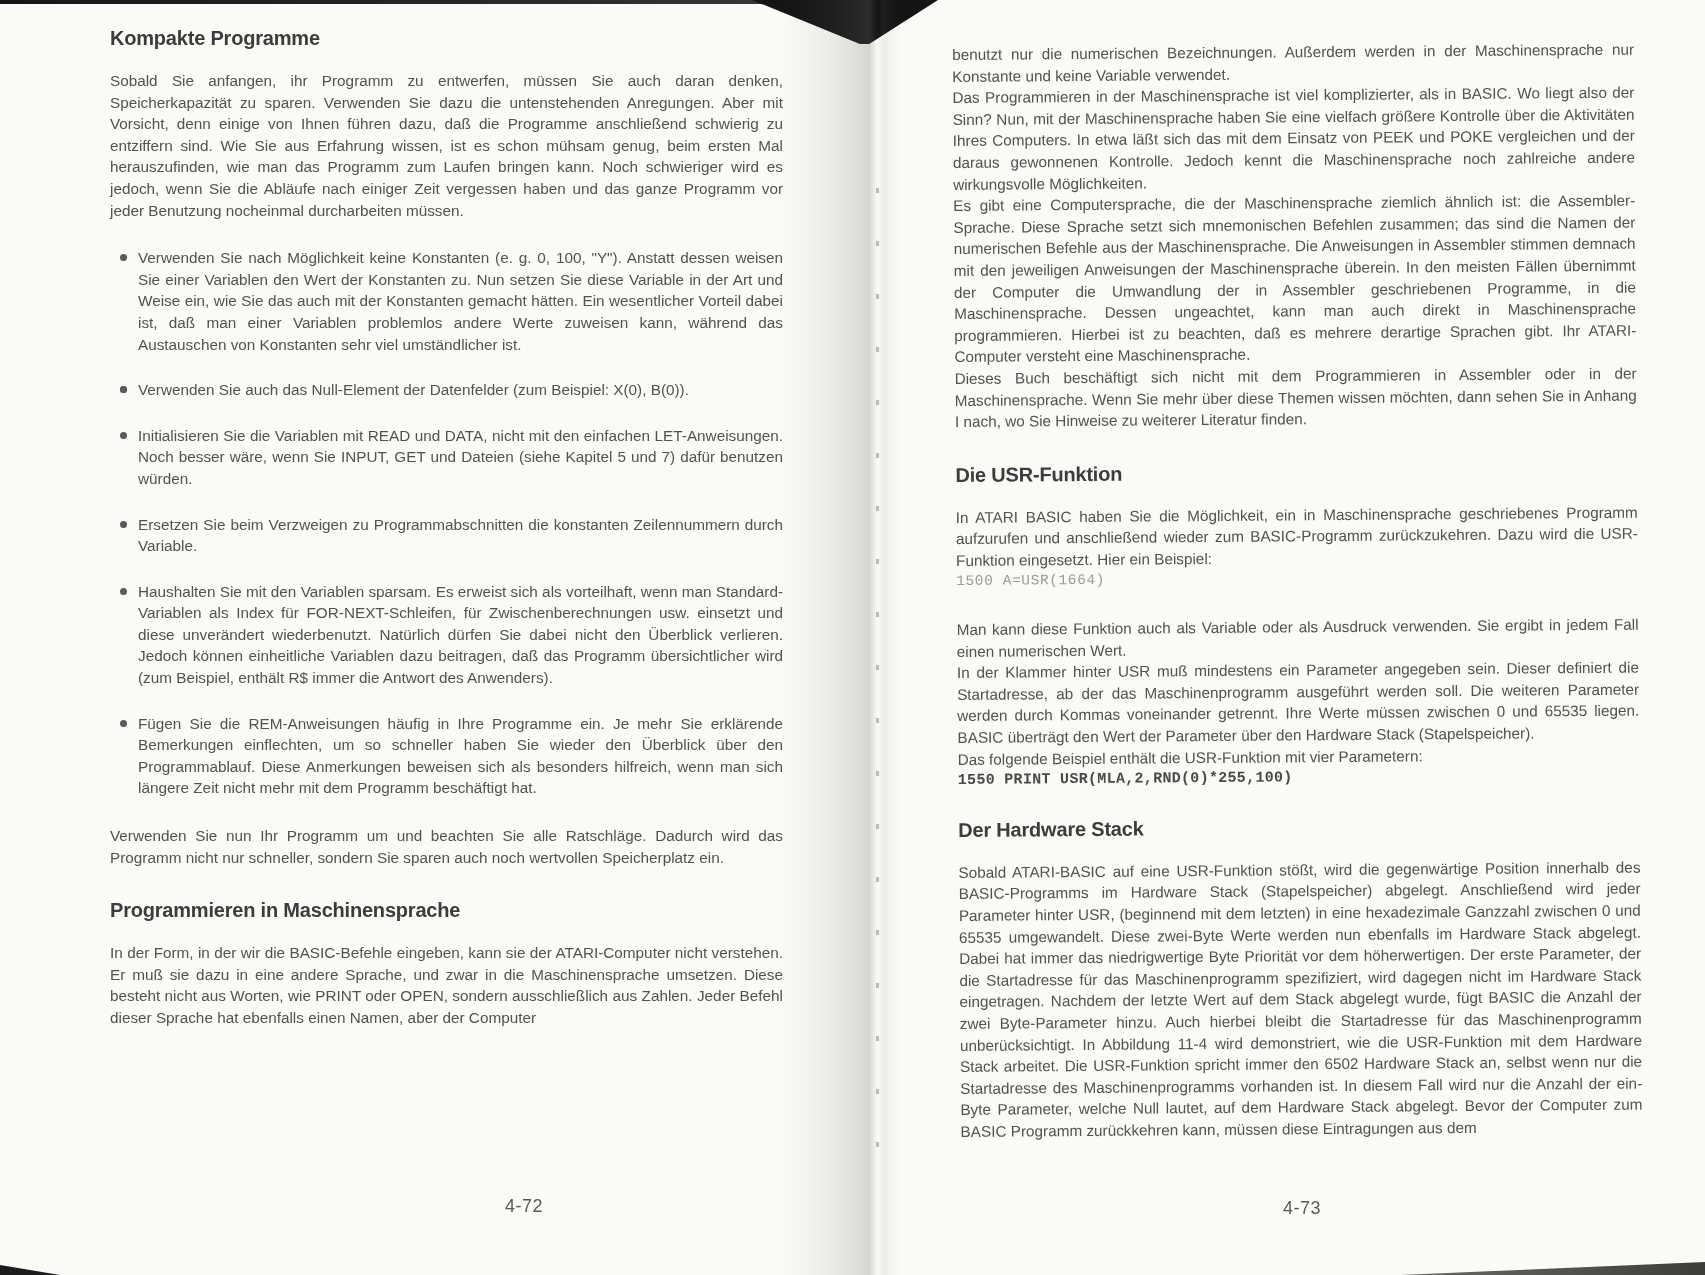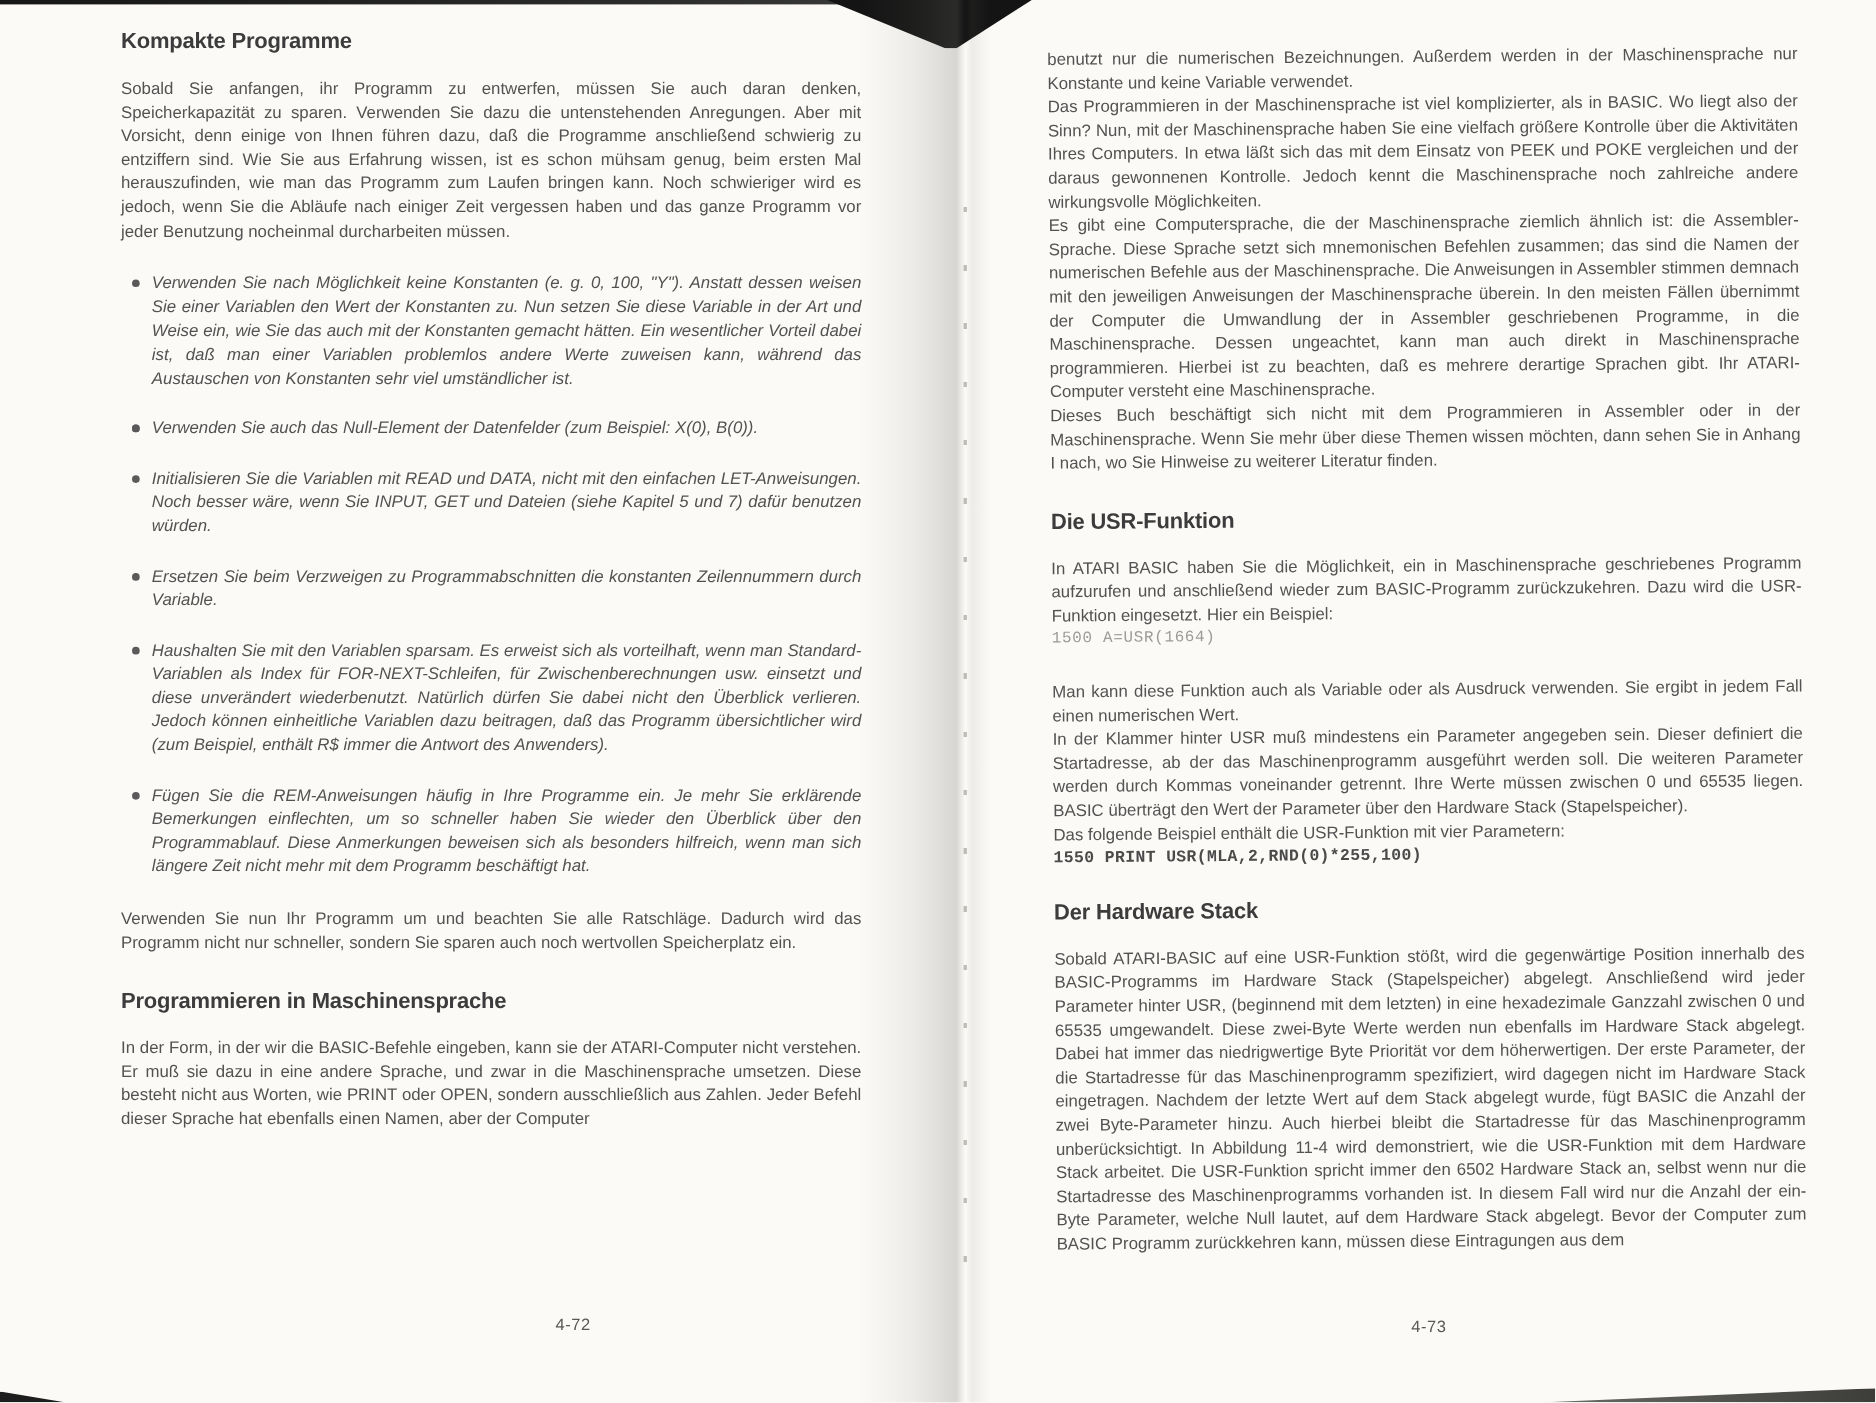--- a/index.html
+++ b/index.html
@@ -56,21 +56,21 @@
   .heading{
     font-size:20px;line-height:24px;font-weight:700;color:#3c3c3c;
     letter-spacing:-0.2px;margin:0;
   }
   .para{margin:0;text-align:justify;}
   .para + .para{margin-top:0;}
   .mt20{margin-top:20px;}
   .mt26{margin-top:26px;}
   .mt30{margin-top:30px;}
   
-  ul.bullets{list-style:none;margin:26px 0 0 0;padding:0;font-style:italic;}
+  ul.bullets{list-style:none;margin:26px 0 0 0;padding:0;}
   ul.bullets li{
     position:relative;padding-left:28px;margin:0 0 24px 0;text-align:justify;
   }
   ul.bullets li:last-child{margin-bottom:0;}
   ul.bullets li .dot{
     position:absolute;left:10px;top:7px;width:7px;height:7px;border-radius:50%;
     background:#5a5a5a;
   }
   
   .code{
@@ -78,21 +78,21 @@
     white-space:pre;text-align:left;
   }
   .code-faded{
     margin:26px 0;font-size:14.5px;color:#9b9b98;letter-spacing:0.6px;
   }
   .code-bold{
     margin:27px 0 0 0;font-size:15px;font-weight:700;color:#4a4a4a;letter-spacing:0.3px;
   }
   
   .page-number{
-    position:absolute;font-size:15px;color:#585858;letter-spacing:0.5px;
+    position:absolute;font-size:18px;color:#585858;letter-spacing:0.5px;
   }
   .pn-left{left:505px;top:1196px;}
   .pn-right{left:1272px;top:1198px;margin-left:11px;}
 </style>
 </head>
 <body>
 
 <div class="top-edge"></div>
 <div class="top-wedge"></div>
 <div class="gutter-shadow"></div>

